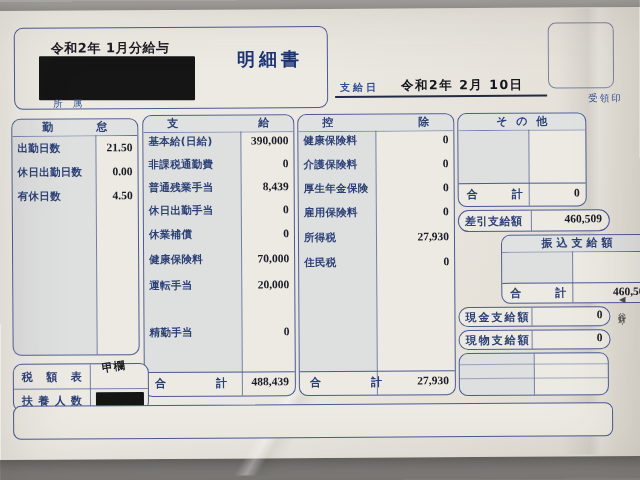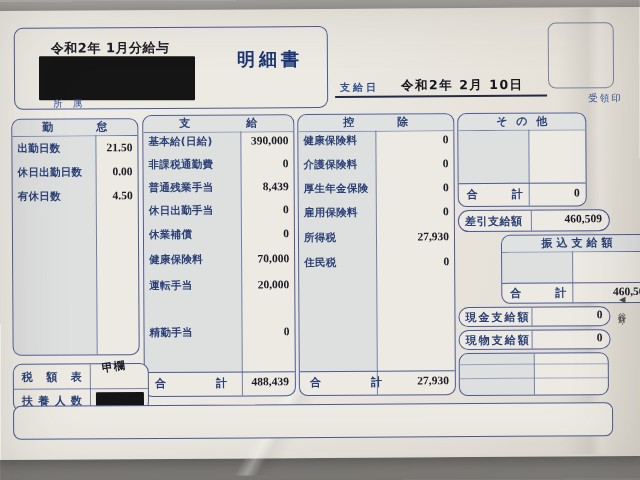--- a/index.html
+++ b/index.html
@@ -75,21 +75,21 @@
         <span class="val">0.00</span>
           </div>
       <div class="row" style="top:70px;">
         <span class="lbl">有休日数</span>
         <span class="val">4.50</span>
           </div>
     </div>
 
     <div class="fbox" style="left:143px;top:114px;width:152px;height:282px;">
       <div class="bh">
-            <span class="spread" style="padding:0 36px;">支給</span>
+            <span class="spread" style="padding:0 24px;">支給</span>
           </div>
       <div class="shade" style="left:0;top:16px;width:97px;bottom:23px;"></div>
       <div class="vdiv" style="left:97px;top:16px;bottom:0;"></div>
       <div class="row" style="top:19px;">
         <span class="lbl">基本給(日給)</span>
         <span class="val">390,000</span>
           </div>
       <div class="row" style="top:42px;">
         <span class="lbl">非課税通勤費</span>
         <span class="val">0</span>
@@ -119,21 +119,21 @@
         <span class="val">0</span>
           </div>
       <div class="total">
         <span class="tl spread" style="left:10px;width:72px;">合計</span>
         <span class="tv">488,439</span>
           </div>
     </div>
 
     <div class="fbox" style="left:298px;top:114px;width:157px;height:282px;">
       <div class="bh">
-            <span class="spread" style="padding:0 45px;">控除</span>
+            <span class="spread" style="padding:0 24px;">控除</span>
           </div>
       <div class="shade" style="left:0;top:16px;width:77px;bottom:23px;"></div>
       <div class="vdiv" style="left:77px;top:16px;bottom:0;"></div>
       <div class="row" style="top:19px;">
         <span class="lbl">健康保険料</span>
         <span class="val">0</span>
           </div>
       <div class="row" style="top:43px;text-align:center;">
         <span class="lbl">介護保険料</span>
         <span class="val">0</span>

